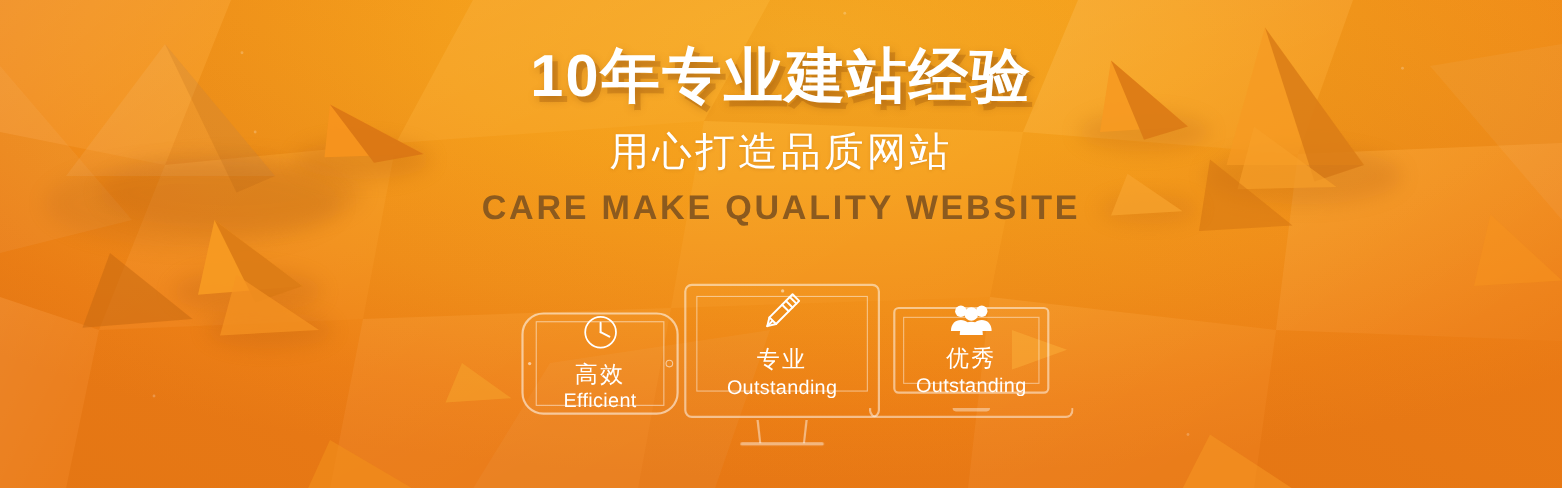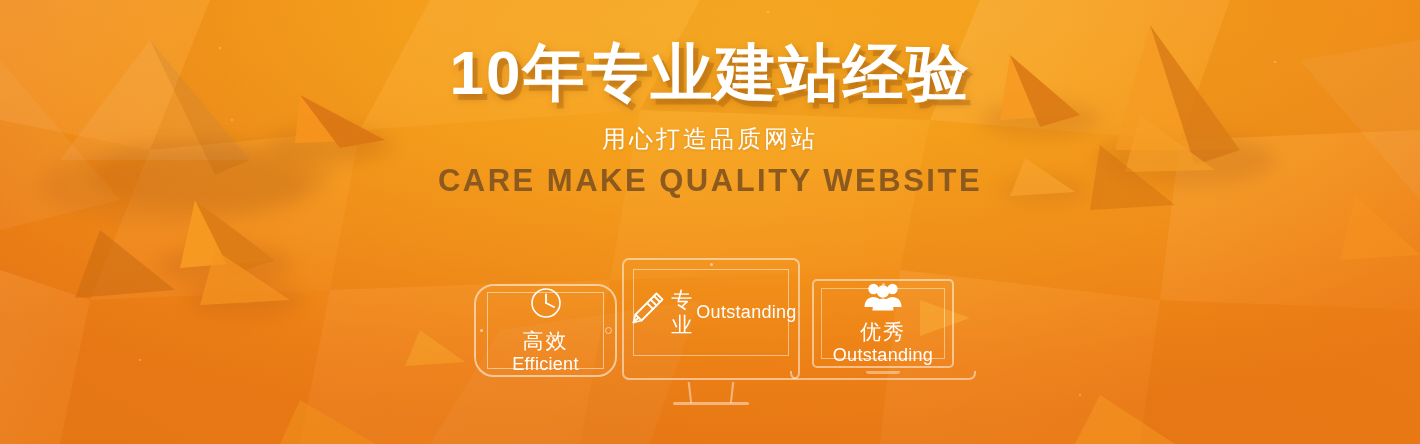--- a/index.html
+++ b/index.html
@@ -30,32 +30,32 @@
     position: absolute;
     left: 0;
     top: 0;
     width: 100%;
     text-align: center;
     z-index: 5;
   }
   .headline {
     margin: 0;
     padding-top: 40px;
-    font-size: 62px;
+    font-size: 54px;
     line-height: 1.08;
     font-weight: 700;
     color: #ffffff;
     letter-spacing: 2px;
     text-shadow: 5px 6px 0 rgba(150, 78, 10, 0.30),
                  3px 4px 8px rgba(130, 66, 8, 0.35);
     white-space: nowrap;
   }
   .subhead-cn {
     margin: 16px 0 0 0;
-    font-size: 24px;
+    font-size: 36px;
     font-weight: 400;
     color: #ffffff;
     letter-spacing: 3px;
     text-shadow: 0 1px 3px rgba(150, 80, 12, 0.22);
   }
   .subhead-en {
     margin: 8px 0 0 0;
     font-size: 31px;
     font-weight: 700;
     color: #8c5a1e;
@@ -192,32 +192,32 @@
     background: rgba(255,255,255,0.45);
     border-radius: 2px;
   }
   .monitor-content {
     position: absolute;
     left: 9px;
     right: 9px;
     top: 9px;
     bottom: 22px;
     display: flex;
-    flex-direction: row;
+    flex-direction: column;
     align-items: center;
     justify-content: center;
     gap: 2px;
   }
 
   
   .laptop {
     left: 812px;
     top: 27px;
     width: 142px;
-    height: 89px;
+    height: 79px;
     border: 2px solid rgba(255,255,255,0.50);
     border-radius: 5px;
     box-sizing: border-box;
   }
   .laptop-screen {
     position: absolute;
     left: 7px;
     top: 7px;
     right: 7px;
     bottom: 7px;

